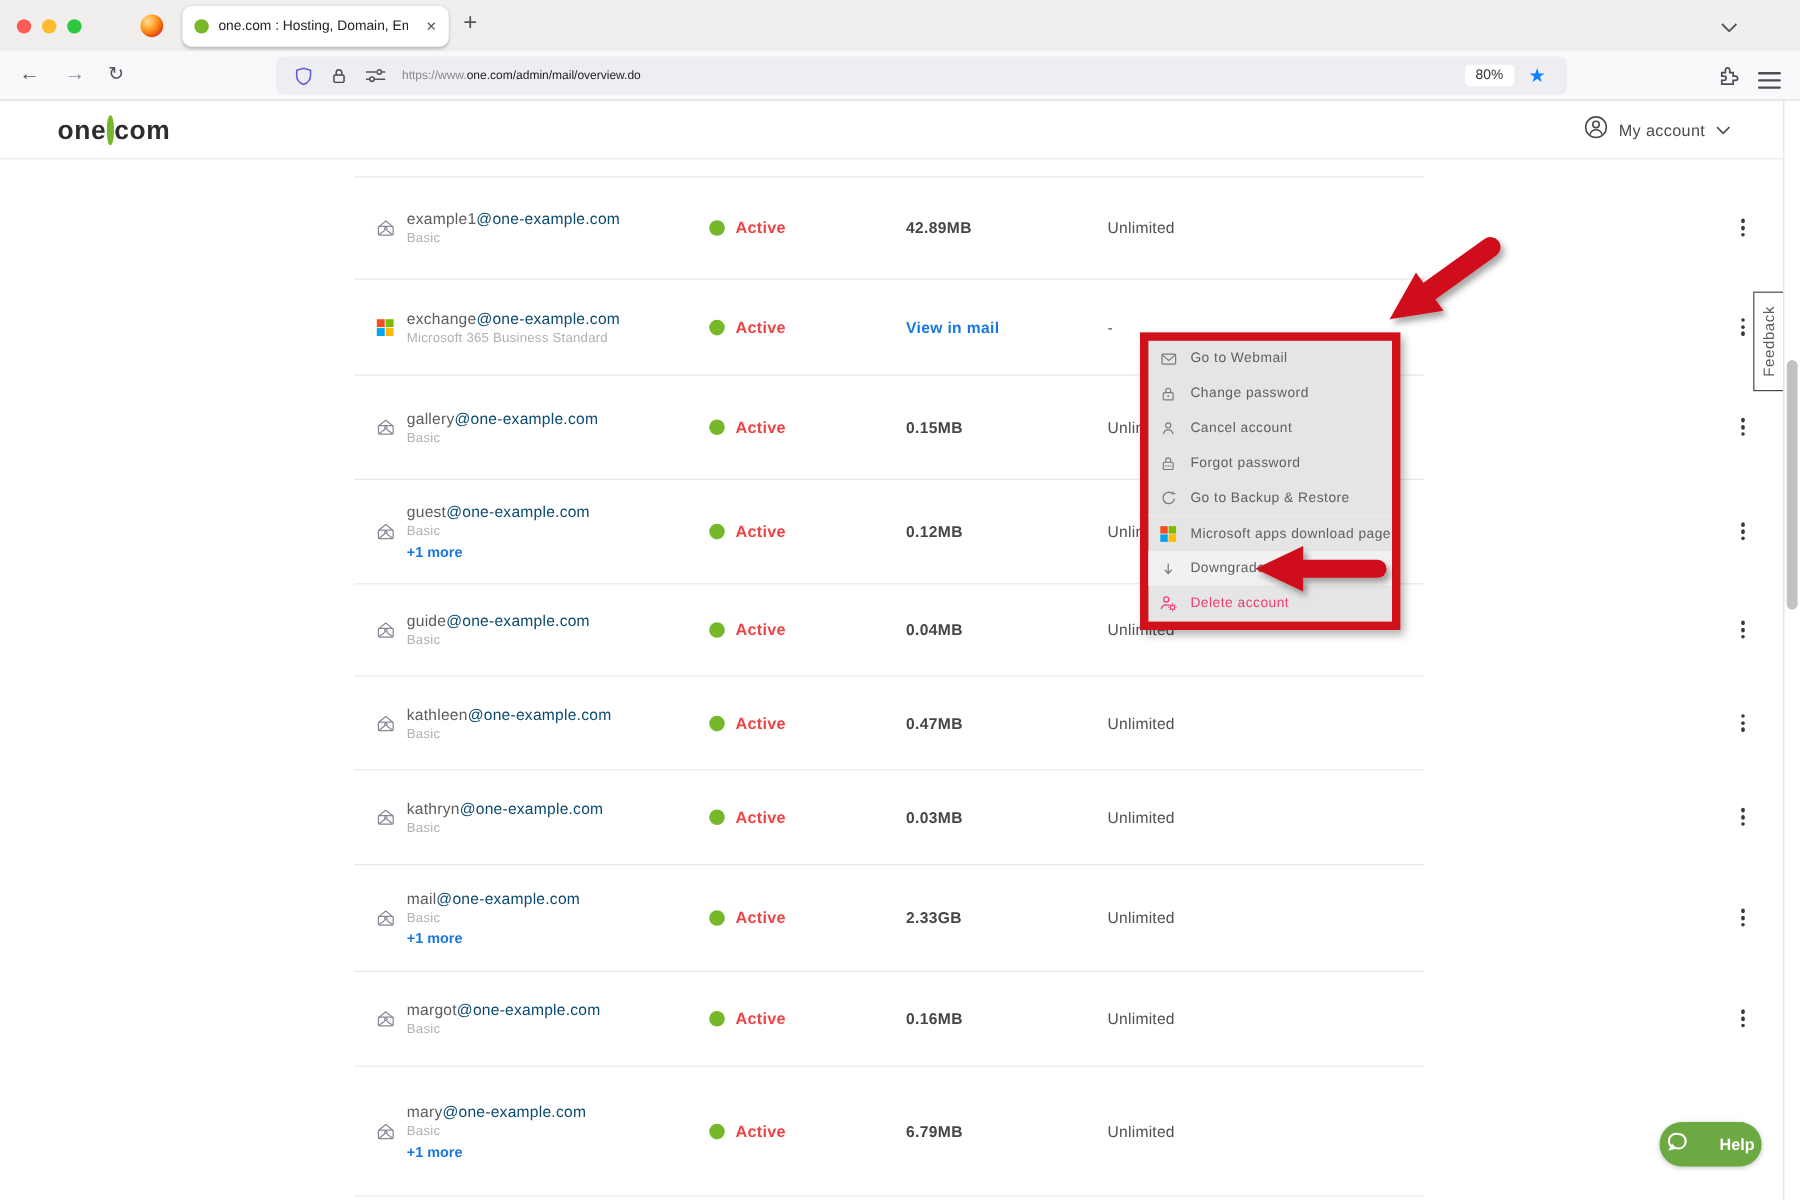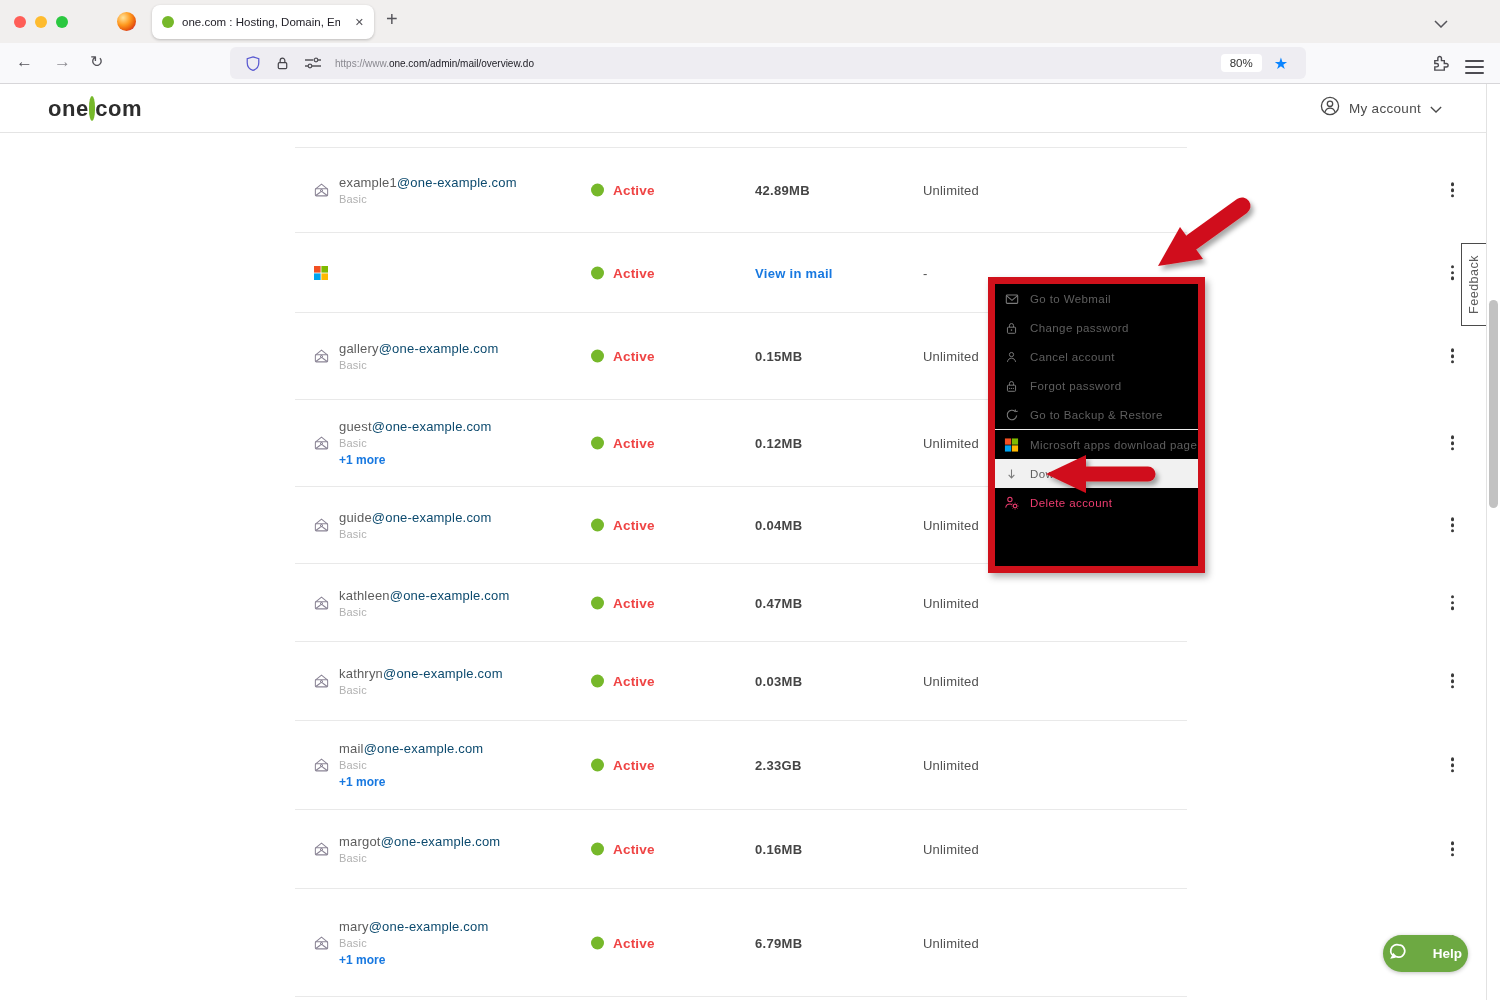--- a/index.html
+++ b/index.html
@@ -62,22 +62,22 @@
   .status { position:absolute; left:296px; top:50%; transform:translateY(-50%); display:flex; align-items:center; gap:9px; }
   .dot { width:13px; height:13px; border-radius:50%; background:var(--green); }
   .st-label { font-size:13.5px; font-weight:bold; color:#ef4444; letter-spacing:.2px; }
   .usage { position:absolute; left:460px; top:50%; transform:translateY(-50%); font-size:13px; font-weight:bold; color:#454545; letter-spacing:.3px; }
   .usage.link { color:var(--link); cursor:pointer; }
   .quota { position:absolute; left:628px; top:50%; transform:translateY(-50%); font-size:13px; color:#515151; letter-spacing:.2px; }
   .kebab { position:absolute; left:1152px; top:50%; transform:translateY(-50%); padding:4px; cursor:pointer; }
   .kebab i { display:block; width:3.4px; height:3.4px; border-radius:50%; background:#3a3a3a; margin:2.4px 0; }
 
   
-  .ctx-menu { position:absolute; left:988px; top:277px; width:217px; height:296px;
-              border:7px solid var(--annot); background:#000000; z-index:50;
+  .ctx-menu { position:absolute; left:950px; top:277px; width:217px; height:248px;
+              border:7px solid var(--annot); background:#e5e5e5; z-index:50;
               box-shadow:3px 4px 7px rgba(0,0,0,.3); }
   .mi { height:29.2px; display:flex; align-items:center; padding-left:9px; cursor:pointer; }
   .mi.sep { border-bottom:1px solid #ececec; }
   .mi.hl { background:#f1f1f1; }
   .mi-ic { width:15px; display:flex; justify-content:center; }
   .mi-label { margin-left:11px; font-size:11.5px; color:#5f5f5f; letter-spacing:.4px; }
   .mi.danger .mi-label { color:var(--danger); }
 
   .annot-svg { position:absolute; left:0; top:0; z-index:60; pointer-events:none; }
 
@@ -203,20 +203,24 @@
         </div>
         <div class="row" style="height: 80px;">
           <span class="row-icon">
             <svg width="16" height="16" viewBox="0 0 16 16">
               <rect x="1" y="1" width="6.6" height="6.6" fill="#f25022"></rect>
               <rect x="8.4" y="1" width="6.6" height="6.6" fill="#7fba00"></rect>
               <rect x="1" y="8.4" width="6.6" height="6.6" fill="#00a4ef"></rect>
               <rect x="8.4" y="8.4" width="6.6" height="6.6" fill="#ffb900"></rect>
             </svg>
           </span>
+          <div class="id-cell">
+            <div class="email"><span class="nm">exchange</span><span class="dom">@one-example.com</span></div>
+            <div class="plan">Microsoft 365 Business Standard</div>
+          </div>
           <div class="status">
             <span class="dot"></span>
             <span class="st-label">Active</span>
           </div>
           <div class="usage link">View in mail</div>
           <div class="quota">-</div>
           <div class="kebab">
             <i></i>
             <i></i>
             <i></i>

